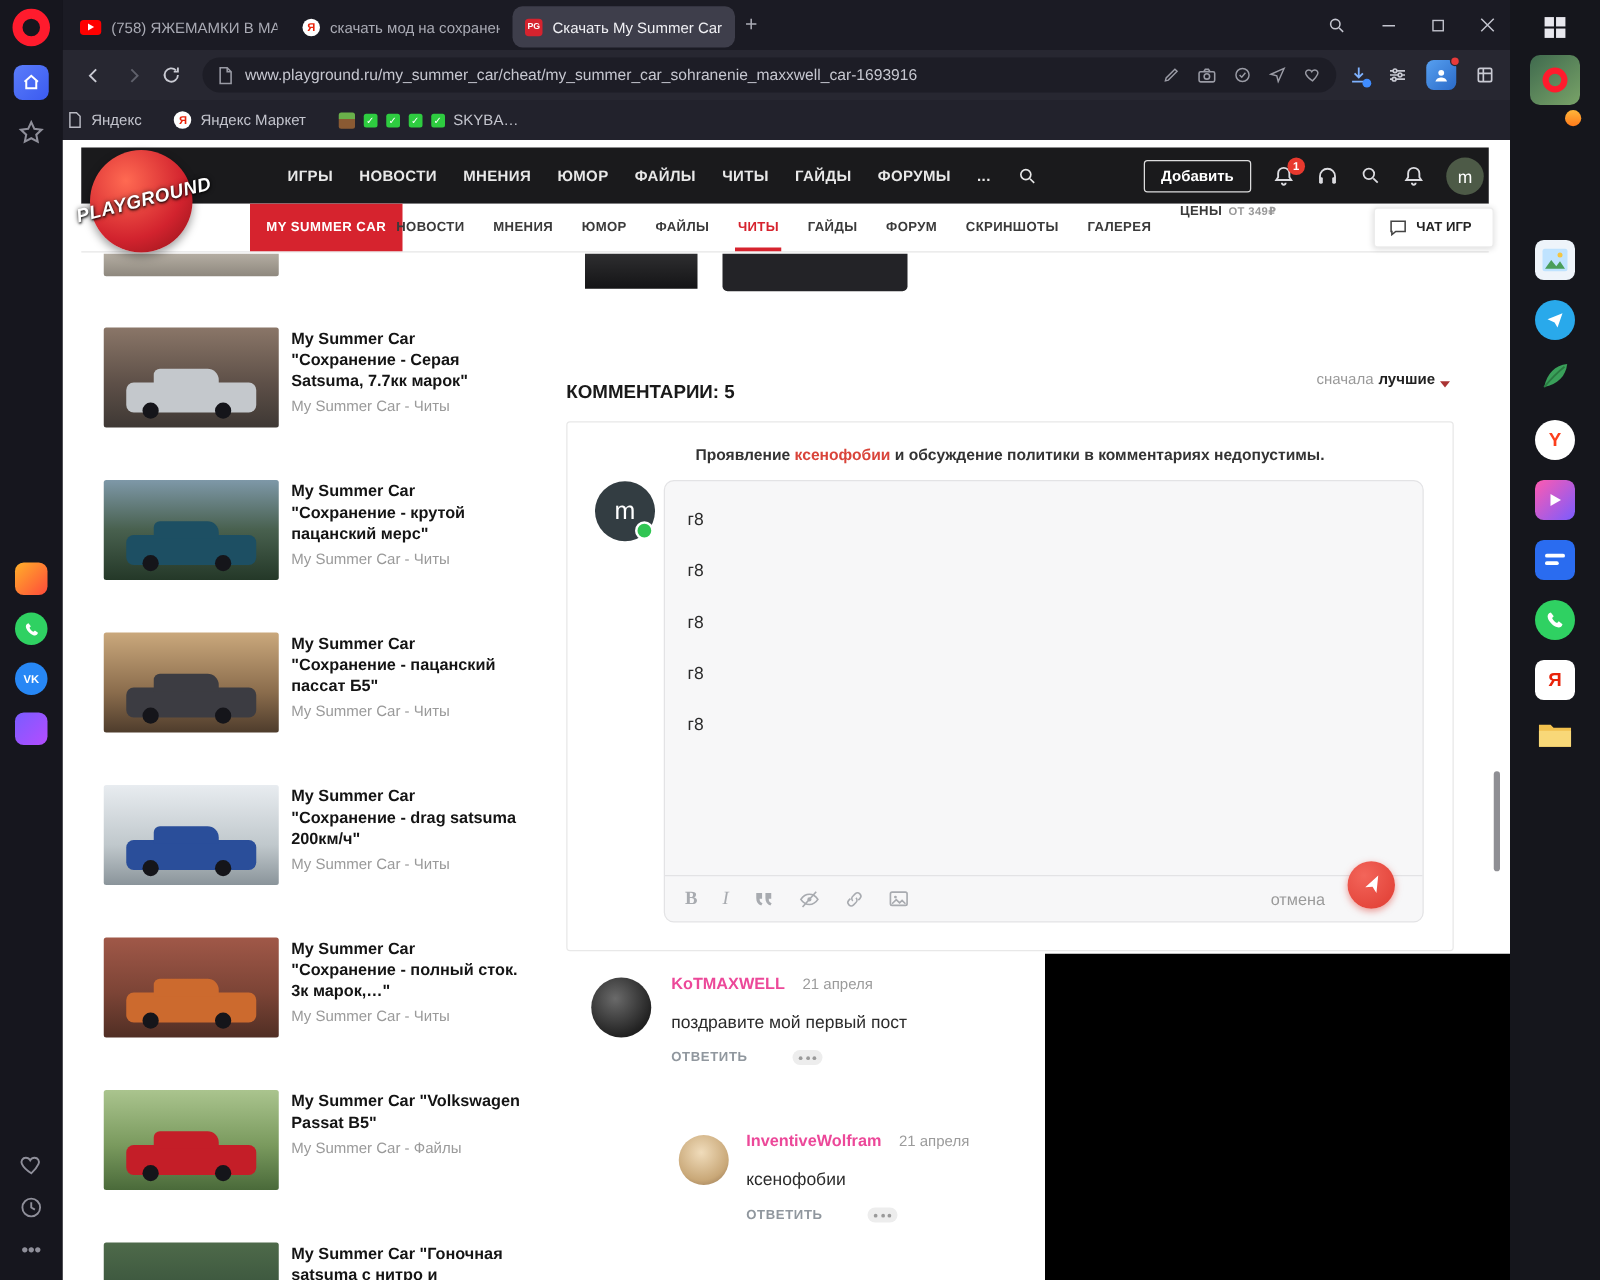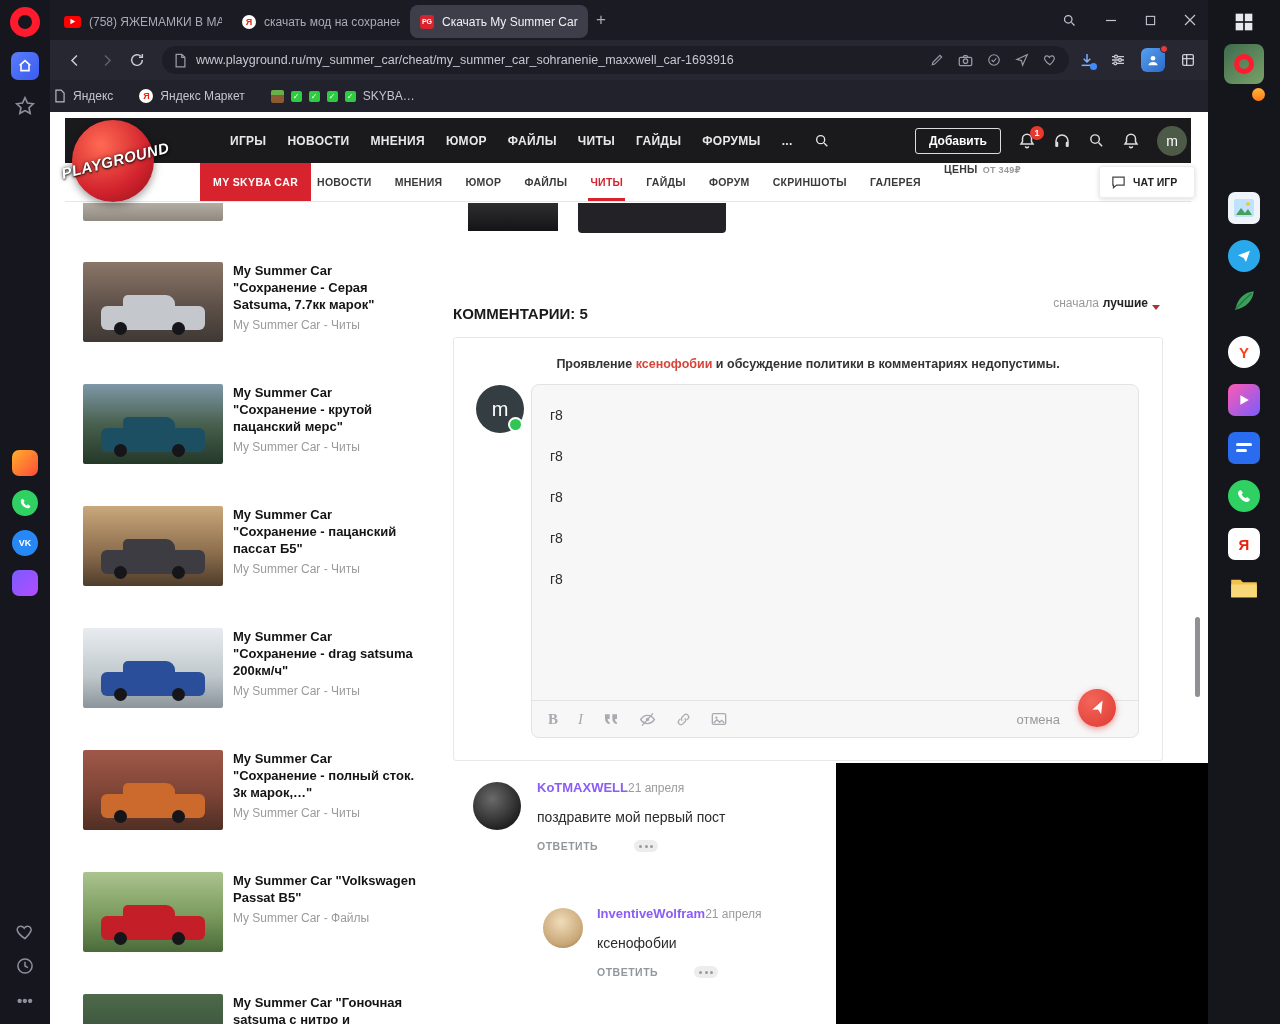--- a/index.html
+++ b/index.html
@@ -119,22 +119,22 @@
   .ed-cancel{margin-left:auto;margin-right:62px;color:#9a9a9a;font-size:13px;}
   #send-btn{position:absolute;right:22px;bottom:10px;width:38px;height:38px;border-radius:50%;background:radial-gradient(circle at 35% 30%,#f3655a,#df3b31);box-shadow:0 2px 6px rgba(223,59,49,.5);display:flex;align-items:center;justify-content:center;}
 
   .comment{position:absolute;}
   .c-avatar48{position:absolute;left:20px;top:4px;width:48px;height:48px;border-radius:50%;}
   .c-avatar40{position:absolute;left:20px;top:4px;width:40px;height:40px;border-radius:50%;}
   .cat-av{background:radial-gradient(circle at 40% 35%,#6a6a6a,#232323 70%,#0c0c0c);}
   .face-av{background:radial-gradient(circle at 45% 35%,#f0dcbb,#c9a878 65%,#8a6a4a);}
   .c-body48{margin-left:84px;}
   .c-body40{margin-left:74px;}
-  .c-name{font-size:13px;font-weight:bold;color:#8b5cf6;}
-  .c-date{font-size:12px;color:#9b9b9b;}
+  .c-name{font-size:13px;font-weight:bold;color:#ec4899;}
+  .c-date{font-size:12px;color:#9b9b9b;margin-left:14px;}
   .c-text{margin-top:13px;font-size:14px;color:#2b2b2b;}
   .c-actions{margin-top:15px;display:flex;align-items:center;gap:36px;}
   .c-reply{font-size:10.5px;font-weight:bold;letter-spacing:.5px;color:#90979e;}
   .c-more{width:24px;height:12px;border-radius:6px;background:#ededed;display:flex;align-items:center;justify-content:center;gap:2.5px;}
   .c-more i{width:3px;height:3px;border-radius:50%;background:#9a9a9a;}
 
   #black-box{position:absolute;left:786px;top:651px;width:372px;height:261px;background:#000;z-index:20;}
   #scroll-thumb{position:absolute;left:1145px;top:505px;width:5px;height:80px;border-radius:3px;background:#8f8f94;z-index:25;}
 </style>
 </head>
@@ -424,21 +424,21 @@
           </svg>
         <svg width="18" height="18" viewBox="0 0 24 24">
             <path d="M12 3a6 6 0 0 0-6 6v4l-2 3h16l-2-3V9a6 6 0 0 0-6-6z" fill="none" stroke="currentColor" stroke-width="2"></path>
             <path d="M10 19a2 2 0 0 0 4 0" fill="none" stroke="currentColor" stroke-width="2"></path>
           </svg>
         <span class="hdr-avatar">m</span>
       </div>
     </div>
 
     <div id="pg-subnav">
-      <span class="sn-game">MY SKYBA CAR</span>
+      <span class="sn-game">MY SUMMER CAR</span>
       <div id="sn-items">
         <span class="sn-item">НОВОСТИ</span>
         <span class="sn-item">МНЕНИЯ</span>
         <span class="sn-item">ЮМОР</span>
         <span class="sn-item">ФАЙЛЫ</span>
         <span class="sn-item active">ЧИТЫ</span>
         <span class="sn-item">ГАЙДЫ</span>
         <span class="sn-item">ФОРУМ</span>
         <span class="sn-item">СКРИНШОТЫ</span>
         <span class="sn-item">ГАЛЕРЕЯ</span>

